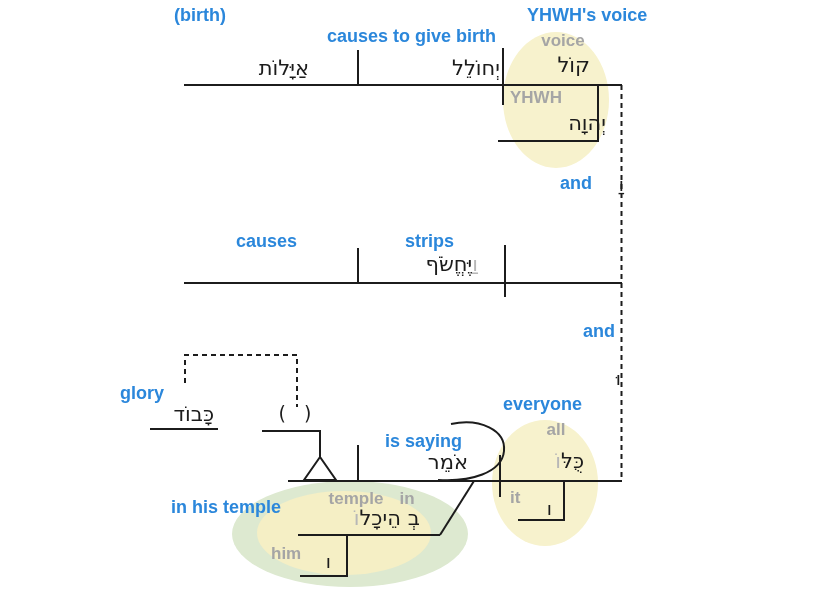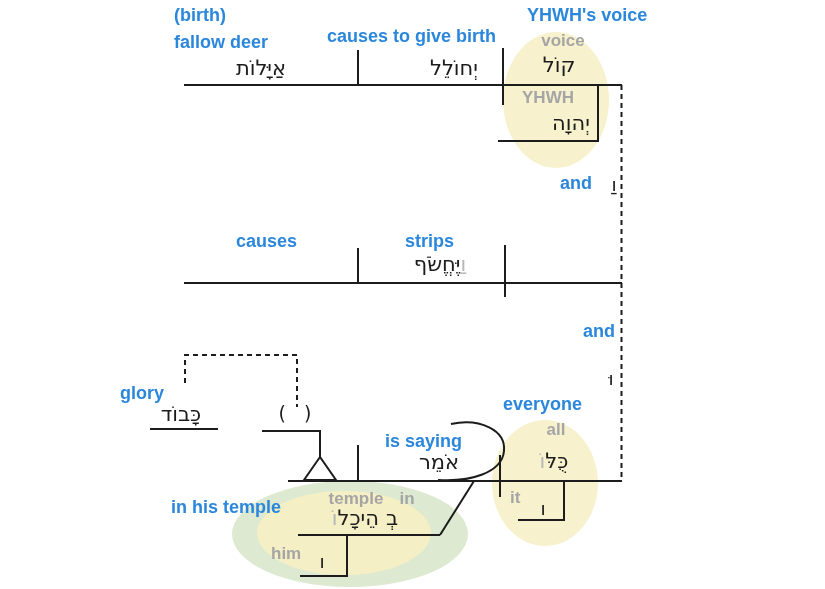--- a/index.html
+++ b/index.html
@@ -11,21 +11,21 @@
     --highlight-green:#dde9d0;
     --highlight-inner-yellow:#f5efc5;
   }
   html,body{margin:0;padding:0;background:#fff;}
   #canvas{position:relative;width:825px;height:589px;background:#fff;overflow:hidden;
           font-family:"Liberation Sans",sans-serif;}
   #lines{position:absolute;left:0;top:0;}
   .en{position:absolute;color:var(--accent-blue);font:700 18px "Liberation Sans",sans-serif;white-space:nowrap;}
   .gl{position:absolute;color:var(--gloss-gray);font:700 17px "Liberation Sans",sans-serif;white-space:nowrap;}
   .he{position:absolute;color:var(--line-black);font:400 21px "DejaVu Sans",sans-serif;
-      white-space:nowrap;direction:rtl;unicode-bidi:isolate;text-align:center;line-height:1.2;}
+      white-space:nowrap;direction:rtl;unicode-bidi:isolate;line-height:1.2;}
   .he .sfx{color:var(--suffix-gray);}
   .he .prefix{color:var(--suffix-gray);}
   .he .prep{padding-left:7px;}
   .he.small{font-size:19px;}
   .paren{position:absolute;color:var(--line-black);font:400 19px "DejaVu Sans",sans-serif;
          white-space:nowrap;text-align:center;letter-spacing:6px;}
 </style>
 </head>
 <body>
 
@@ -65,31 +65,30 @@
 
       <line x1="474" y1="481" x2="440" y2="535"></line>
       <line x1="298" y1="535" x2="440" y2="535"></line>
       <polyline points="347,535 347,576 300,576"></polyline>
 
       <polyline points="564,481 564,520 518,520"></polyline>
     </g>
   </svg>
 
   <div class="en" style="left:174px;top:5px">(birth)</div>
-  <div class="en" style="left:174px;top:32px">fallow deer</div>
   <div class="he" style="left:213px;top:56px;width:96px">אַיָּלוֹת</div>
 
   <div class="en" style="left:327px;top:26px">causes to give birth</div>
   <div class="he" style="left:408px;top:56px;width:92px">יְחוֹלֵל</div>
 
   <div class="en" style="left:527px;top:5px">YHWH's voice</div>
   <div class="gl" style="left:533px;top:31px;width:60px;text-align:center">voice</div>
   <div class="he" style="left:528px;top:53px;width:62px">קוֹל</div>
 
-  <div class="gl" style="left:510px;top:88px;width:76px;text-align:center">YHWH</div>
+  <div class="gl" style="left:510px;top:88px;width:76px;text-align:left">YHWH</div>
   <div class="he" style="left:536px;top:111px;width:70px">יְהוָה</div>
 
   <div class="en" style="left:560px;top:173px">and</div>
   <div class="he small" style="left:604px;top:173px;width:20px">וַ</div>
 
   <div class="en" style="left:236px;top:231px">causes</div>
 
   <div class="en" style="left:405px;top:231px">strips</div>
   <div class="he" style="left:402px;top:252px;width:76px">
     <span class="prefix">וַ</span><span>יֶּחֱשֹׂף</span>

